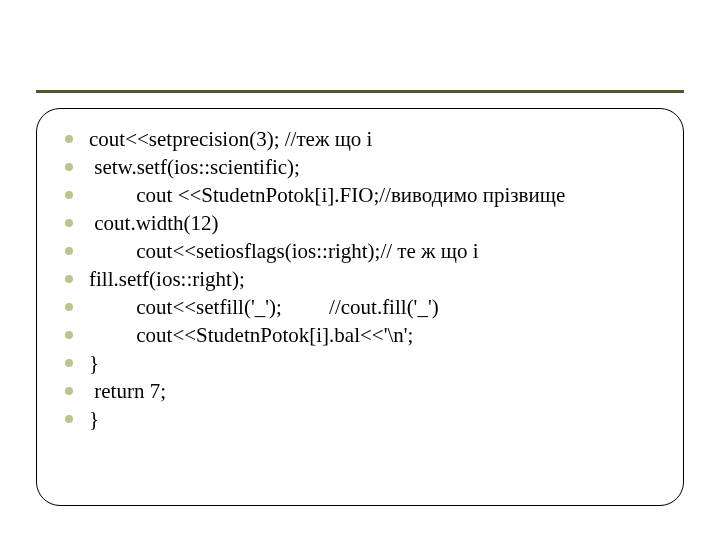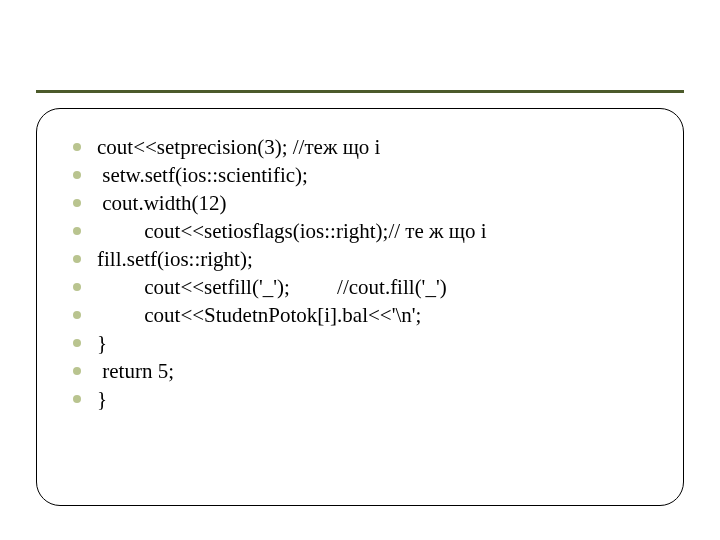--- a/index.html
+++ b/index.html
@@ -30,21 +30,21 @@
     top: 108px;
     width: 648px;
     height: 398px;
     border: 1px solid #000;
     border-radius: 24px;
     box-sizing: border-box;
     padding: 16px 18px 14px 22px;
   }
   ul.bullets {
     list-style: none;
-    margin: 8px;
+    margin: 0;
     padding: 0;
   }
   ul.bullets li {
     position: relative;
     padding-left: 30px;
     font-size: 21px;
     line-height: 28px;
     color: #000;
     white-space: pre;
   }
@@ -61,23 +61,24 @@
 </style>
 </head>
 <body>
 
 <div class="slide">
   <div class="title-box"></div>
   <div class="content-box">
     <ul class="bullets">
       <li>cout&lt;&lt;setprecision(3); //теж що і</li>
       <li> setw.setf(ios::scientific);</li>
+      <li>         cout &lt;&lt;StudetnPotok[i].FIO;//виводимо прізвище</li>
       <li> cout.width(12)</li>
       <li>         cout&lt;&lt;setiosflags(ios::right);// те ж що і</li>
       <li>fill.setf(ios::right);</li>
       <li>         cout&lt;&lt;setfill('_');         //cout.fill('_')</li>
       <li>         cout&lt;&lt;StudetnPotok[i].bal&lt;&lt;'\n';</li>
       <li>}</li>
-      <li> return 5;</li>
+      <li> return 7;</li>
       <li>}</li>
     </ul>
   </div>
 </div>
 
 </body></html>

